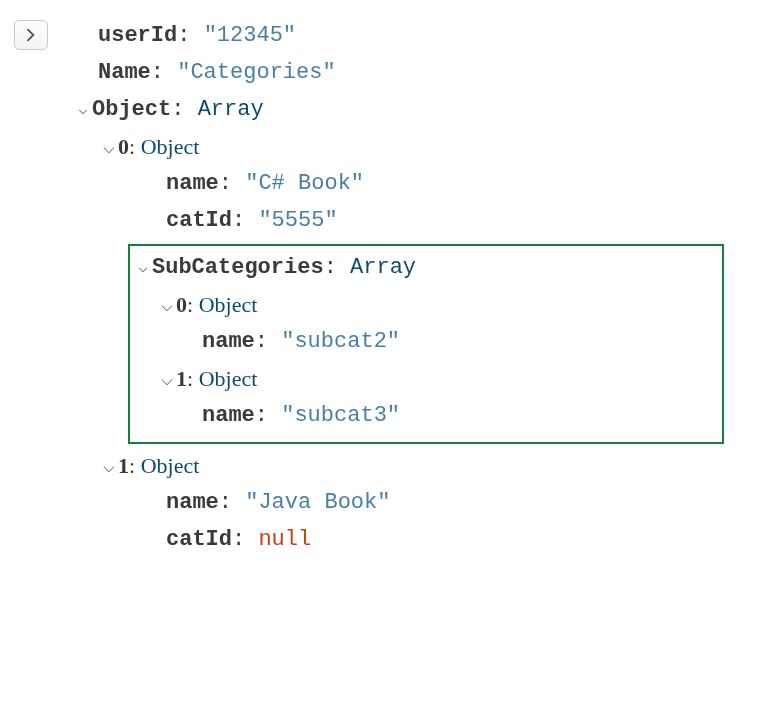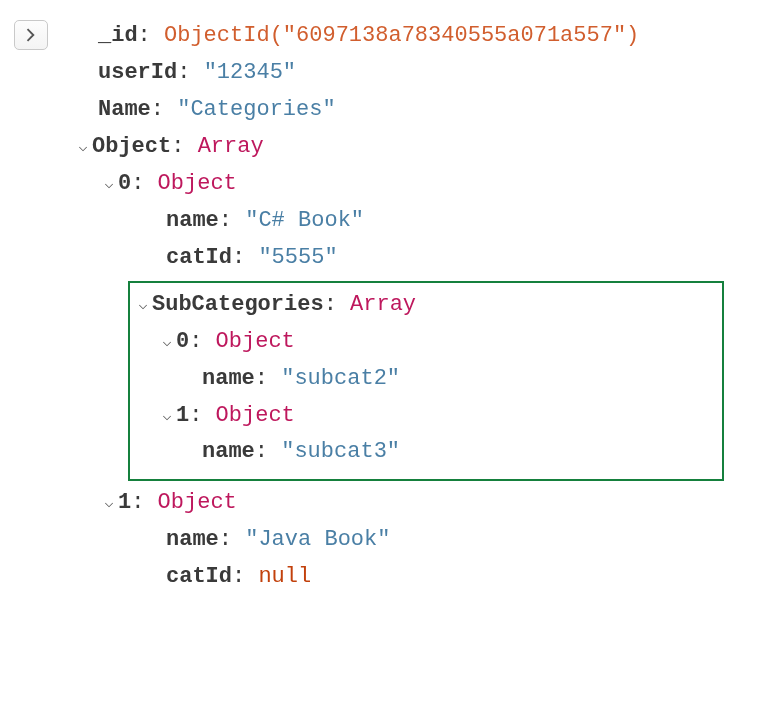--- a/index.html
+++ b/index.html
@@ -36,32 +36,32 @@
     flex: 1;
     line-height: 1.68;
     padding-left: 40px;
   }
   .kv { white-space: nowrap; }
   .key { color: #3a3a3a; font-weight: 600; }
   .colon { color: #3a3a3a; }
   .func { color: #d15e2e; }
   .str { color: #4a7fa5; }
   .num { color: #2a7a3f; }
-  .type { color: #be185d; }
+  .type { color: #0c4a6e; }
   .muted { color: #c2410c; }
   .caret {
     display: inline-block;
     width: 14px;
     text-align: center;
     color: #555;
     font-size: 15px;
     vertical-align: 1px;
     margin-right: 2px;
   }
-  .ind1 { padding-left: 26px; }
+  .ind1 { padding-left: 26px; font-family: Liberation Serif, serif; }
   .ind2 { padding-left: 68px; }
   .redbox {
     border: 2px solid #15803d;
     margin: 4px 34px 4px 30px;
     padding: 4px 6px 8px 6px;
   }
   .redbox .ind1 { padding-left: 24px; }
   .redbox .ind2 { padding-left: 66px; }
   .redbox .indA { padding-left: 0px; }
 </style>
@@ -70,23 +70,20 @@
 
 <div class="row">
   <div class="expand-btn">
     <svg viewBox="0 0 8 12">
       <path d="M1 1 L6 6 L1 11" fill="none" stroke="#555" stroke-width="1.6"></path>
     </svg>
   </div>
 
   <div class="tree">
 
-    <div class="kv">
-      <span class="key">_id</span><span class="colon">: </span><span class="func"><span>ObjectId</span>(<span>"6097138a78340555a071a557"</span>)</span>
-    </div>
 
     <div class="kv">
       <span class="key">userId</span><span class="colon">: </span><span class="str">"12345"</span>
     </div>
 
     <div class="kv">
       <span class="key">Name</span><span class="colon">: </span><span class="str">"Categories"</span>
     </div>
 
     <div class="kv" style="margin-left:-22px;">

